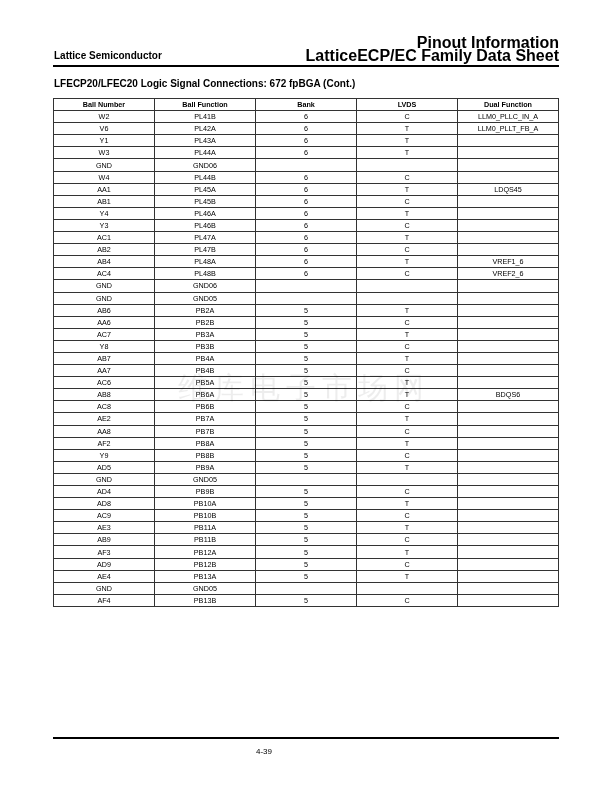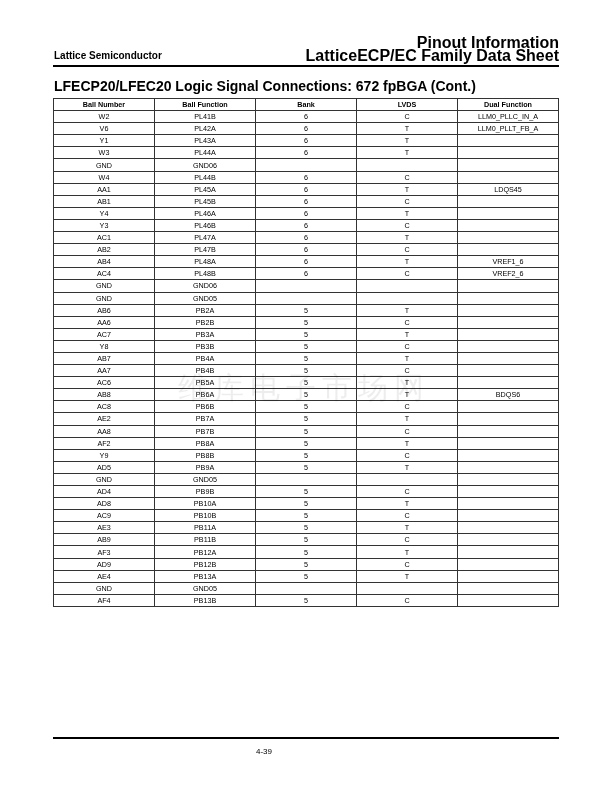--- a/index.html
+++ b/index.html
@@ -1,21 +1,21 @@
 <!DOCTYPE html>
 <html><head>
 <meta charset="utf-8">
 <style>
   html, body { margin: 0; padding: 0; background: #ffffff; }
   body { width: 612px; height: 792px; position: relative; overflow: hidden;
          font-family: "Liberation Sans", sans-serif; color: #000; }
   .hdr-left { position: absolute; left: 54px; top: 50px; font-size: 10px; font-weight: bold; text-align: center; }
   .hdr-right { position: absolute; right: 53px; top: 36px; font-size: 16px; font-weight: bold; text-align: right; line-height: 13px; }
   .rule-top { position: absolute; left: 53px; top: 65px; width: 506px; height: 2px; background: #000; }
-  .title { position: absolute; left: 54px; top: 78px; font-size: 14px; font-weight: bold; white-space: nowrap; }
+  .title { position: absolute; left: 54px; top: 78px; font-size: 10px; font-weight: bold; white-space: nowrap; }
   table.pins { position: absolute; left: 53px; top: 98px; width: 505px; border-collapse: collapse;
                table-layout: fixed; font-size: 7.2px; }
   table.pins th, table.pins td { border: 0.8px solid #333; text-align: center; height: 11.1px; padding: 0;
                line-height: 11px; overflow: hidden; white-space: nowrap; }
   table.pins th { font-weight: bold; }
   table.pins { border: 1.2px solid #333; }
   col.c1 { width: 101px; } col.c2 { width: 101px; } col.c3 { width: 101px; } col.c4 { width: 101px; } col.c5 { width: 101px; }
   .rule-bot { position: absolute; left: 53px; top: 737px; width: 506px; height: 2px; background: #000; }
   .page-num { position: absolute; left: 0; width: 528px; top: 747px; text-align: center; font-size: 8px; }
   .watermark { position: absolute; left: 178px; top: 368px; font-size: 30px; color: rgba(0,0,0,0.07);

